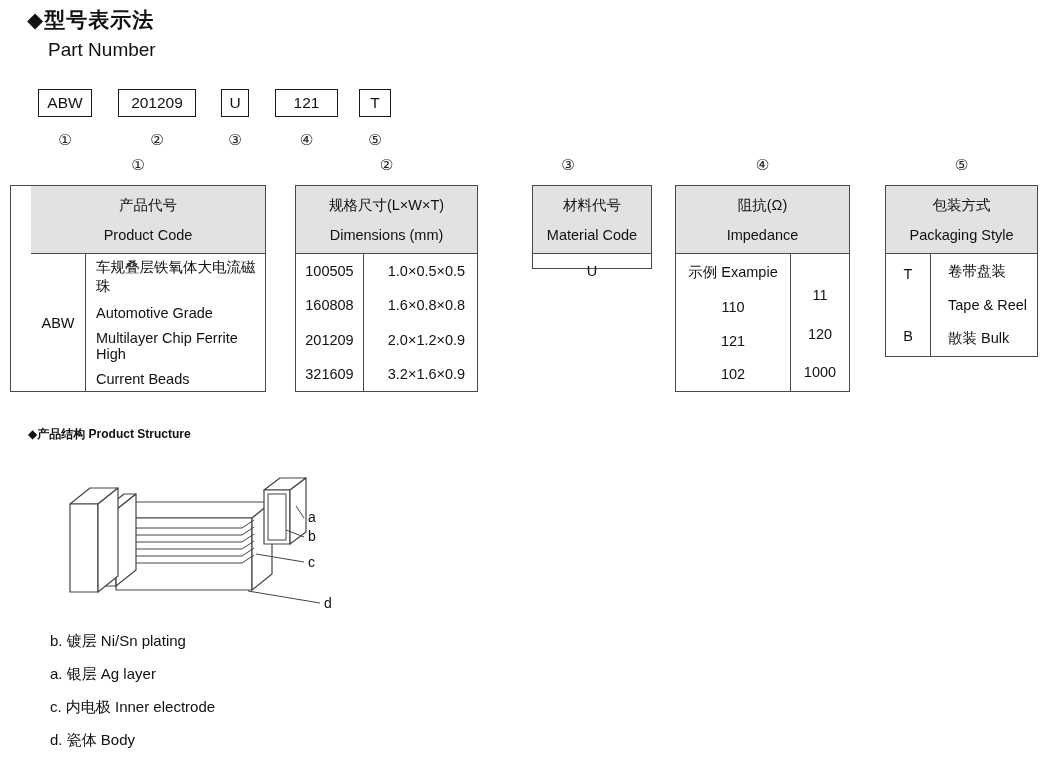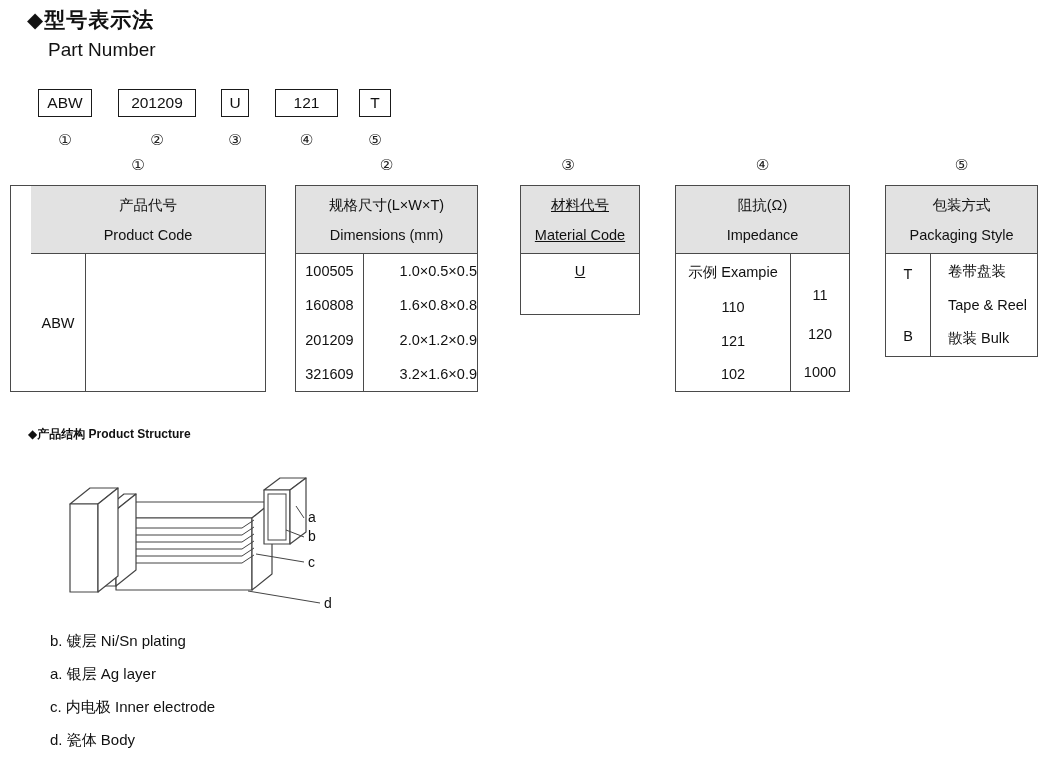--- a/index.html
+++ b/index.html
@@ -33,40 +33,40 @@
   .tbl-mark { top:156px; font-size:15px; text-align:center; color:#222; }
   .tm1 { left:10px;  width:256px; }
   .tm2 { left:295px; width:183px; }
   .tm3 { left:508px; width:120px; }
   .tm4 { left:675px; width:175px; }
   .tm5 { left:885px; width:153px; }
 
   .tbl { top:185px; border:1px solid var(--table_border,#4a4a4a); background:#fff; font-size:14.5px; }
   .t1 { left:10px;  width:256px; height:207px;padding-left:20px; }
   .t2 { left:295px; width:183px; height:207px; }
-  .t3 { left:520px; width:120px; height:130px;text-decoration:underline; }
+  .t3 { left:532px; width:120px; height:84px; }
   .t4 { left:675px; width:175px; height:207px; }
   .t5 { left:885px; width:153px; height:172px; }
 
   .thead { height:68px; background:var(--table_header_bg,#e2e2e2);
            border-bottom:1px solid var(--table_border,#4a4a4a);
            display:flex; flex-direction:column; justify-content:space-around;
            align-items:center; text-align:center; padding:4px 2px; }
   .tbody { display:flex; align-items:stretch; }
   .t1 .tbody,.t2 .tbody,.t4 .tbody { height:137px; }
   .t3 .tbody { height:33px; }
   .t5 .tbody { height:102px; }
 
   .col { display:flex; flex-direction:column; justify-content:space-around; }
   .colA { border-right:1px solid var(--table_border,#4a4a4a); align-items:center; text-align:left; }
   .t2 .colA { width:68px; }
   .t4 .colA { width:115px; }
   .t5 .colA { width:45px; }
   .colB { flex:1; }
-  .colB.leftpad { align-items:flex-end; padding-left:12px; }
+  .colB.leftpad { align-items:center; padding-left:12px; }
   .t5 .colB { align-items:flex-start; padding-left:17px; }
   .t4 .colB { align-items:center; text-align:center; }
 
   .t1-code { width:55px; border-right:1px solid var(--table_border,#4a4a4a);
              display:flex; align-items:center; justify-content:center; }
   .t1-desc { flex:1; display:flex; flex-direction:column; justify-content:space-around; padding-left:10px; }
   .cell-center { flex:1; display:flex; align-items:center; justify-content:center; }
 
   .struct-title { left:28px; top:426px; font-size:12px; font-weight:600; }
   .structure-svg { left:58px; top:474px; }
@@ -100,20 +100,26 @@
   <div class="abs tbl-mark tm4">④</div>
   <div class="abs tbl-mark tm5">⑤</div>
 
   <div class="abs tbl t1">
     <div class="thead">
       <div>产品代号</div>
       <div>Product Code</div>
     </div>
     <div class="tbody">
       <div class="t1-code">ABW</div>
+      <div class="t1-desc">
+        <div>车规叠层铁氧体大电流磁珠</div>
+        <div>Automotive Grade</div>
+        <div>Multilayer Chip Ferrite High</div>
+        <div>Current Beads</div>
+      </div>
     </div>
   </div>
 
   <div class="abs tbl t2">
     <div class="thead">
       <div>规格尺寸(L×W×T)</div>
       <div>Dimensions (mm)</div>
     </div>
     <div class="tbody">
       <div class="col colA">

